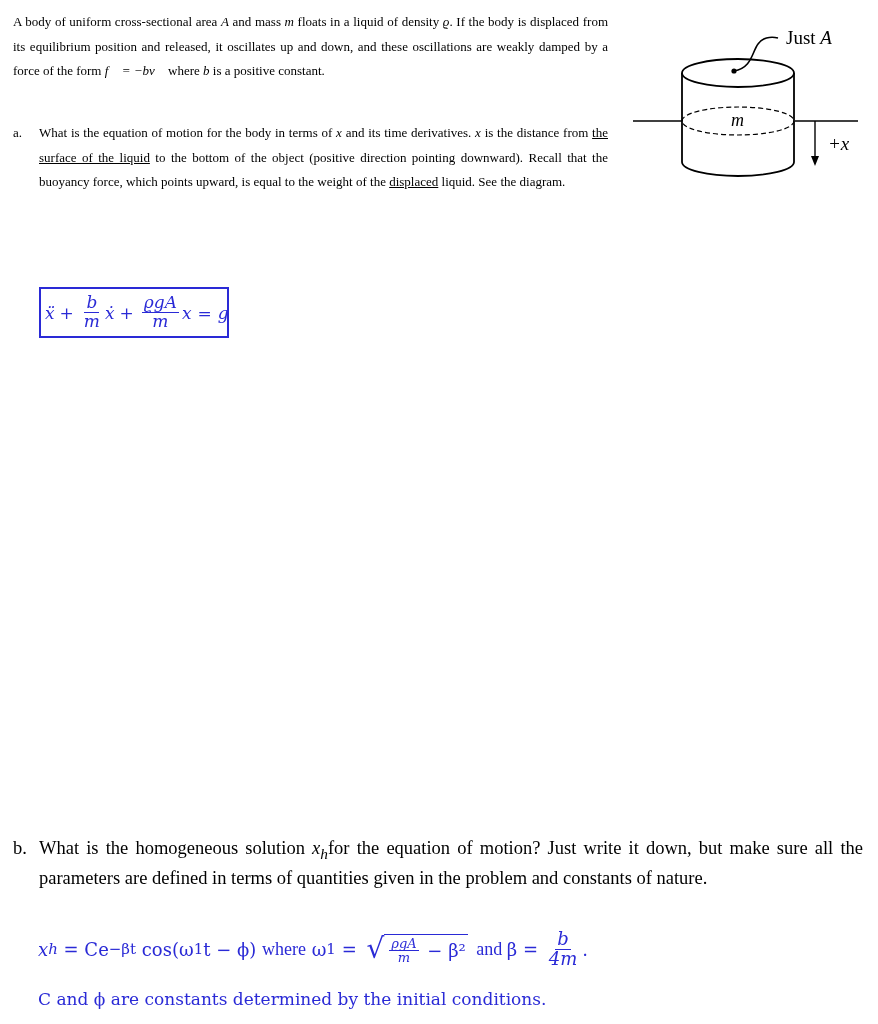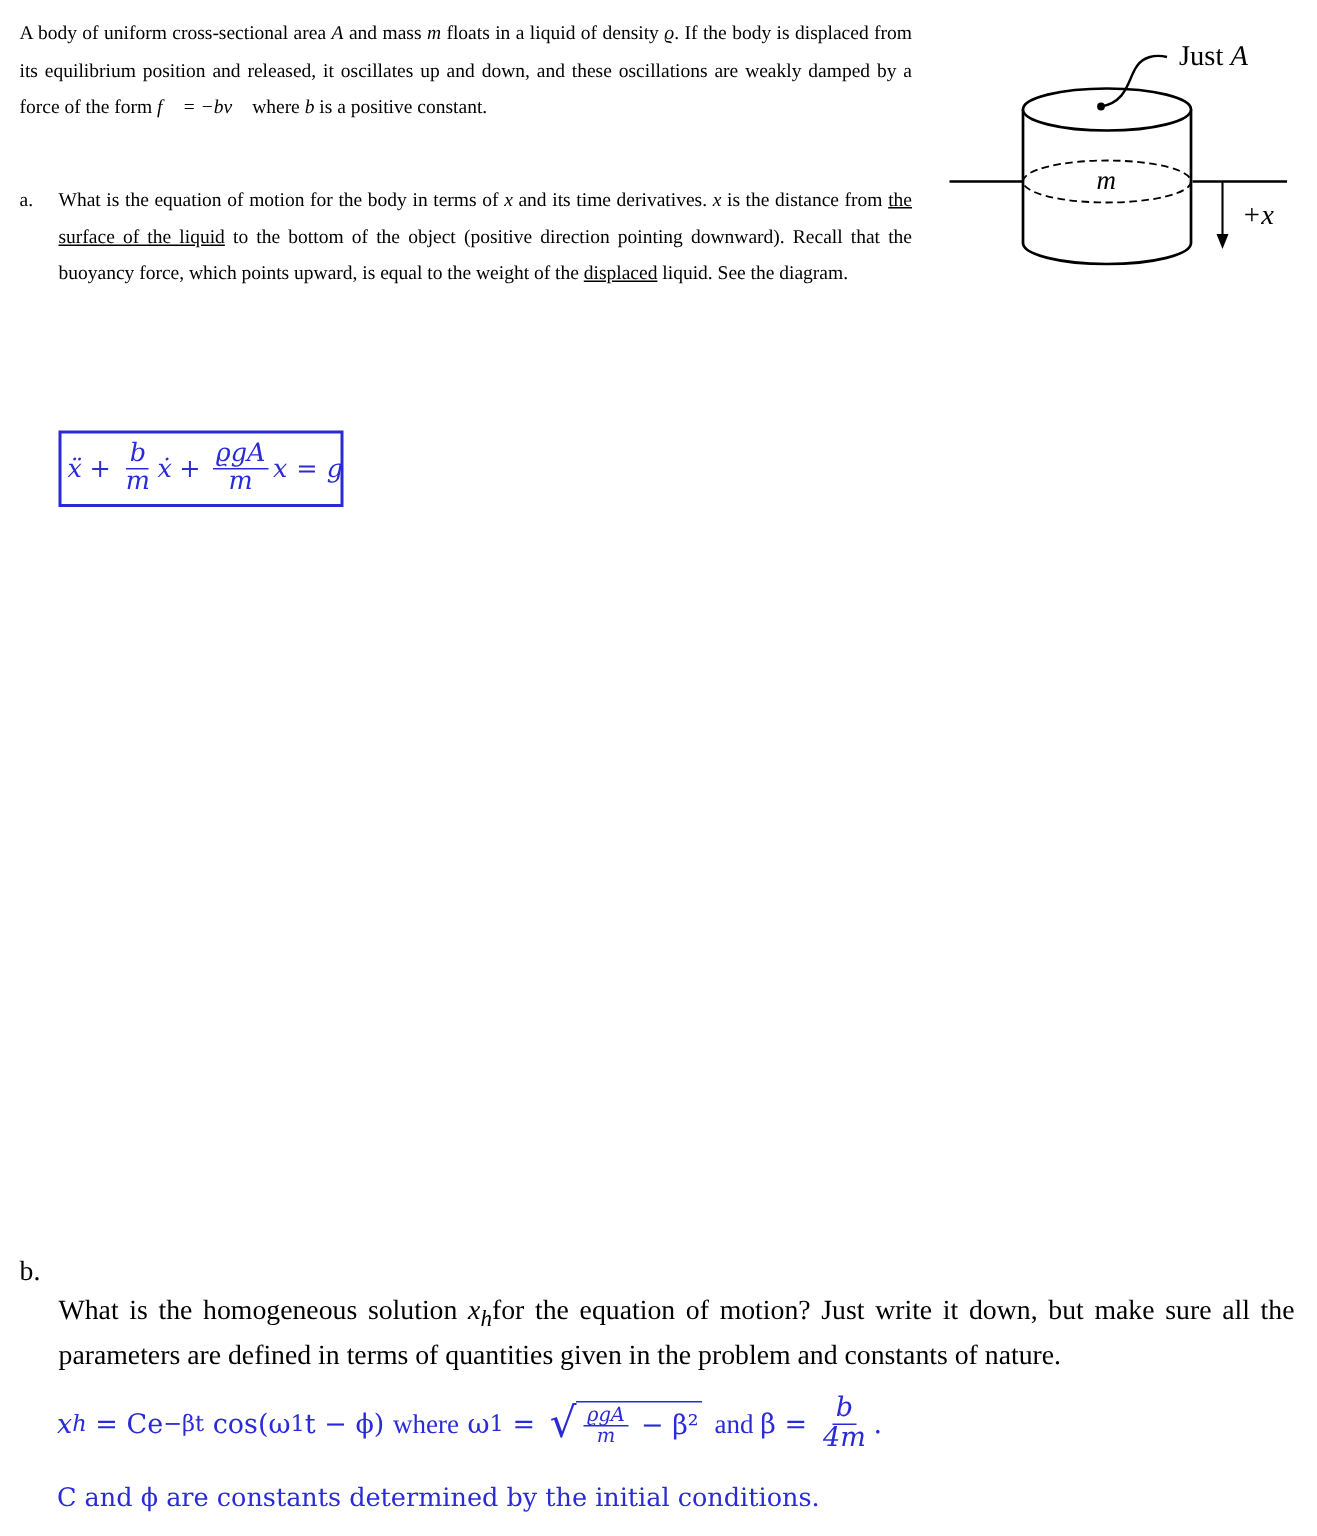--- a/index.html
+++ b/index.html
@@ -6,21 +6,21 @@
     body { width: 878px; height: 1024px; position: relative; overflow: hidden;
            font-family: "Liberation Serif", serif; color: #000; }
     .para { position: absolute; left: 13px; width: 595px; font-size: 13px; line-height: 24.5px;
             text-align: justify; }
     .intro { top: 10px; }
     .qa { top: 121px; left: 13px; width: 595px; }
     .qa .lbl { position: absolute; left: 0; top: 0; }
     .qa .body { margin-left: 26px; text-align: justify; }
     .qb { top: 836px; left: 13px; width: 850px; font-size: 18.5px; }
     .qb .lbl { position: absolute; left: 0; top: 0; }
-    .qb .body { margin-left: 26px; text-align: justify; margin-top: 26px; }
+    .qb .body { margin-left: 26px; text-align: justify; }
     i.v { font-style: italic; }
     u { }
     .blue { color: #2a2ad6; font-family: "DejaVu Serif", serif; }
     .ans-a { position: absolute; left: 39px; top: 287px; width: 190px; height: 51px;
              border: 2px solid #2a2ad6; box-sizing: border-box; font-size: 17px;
              display: flex; align-items: center; padding-left: 4px; }
     .frac { display: inline-flex; flex-direction: column; align-items: center; vertical-align: middle;
             margin: 0 3px; line-height: 1.05; }
     .frac .num { border-bottom: 1.5px solid #2a2ad6; padding: 0 2px; }
     .frac .den { padding: 0 2px; }

